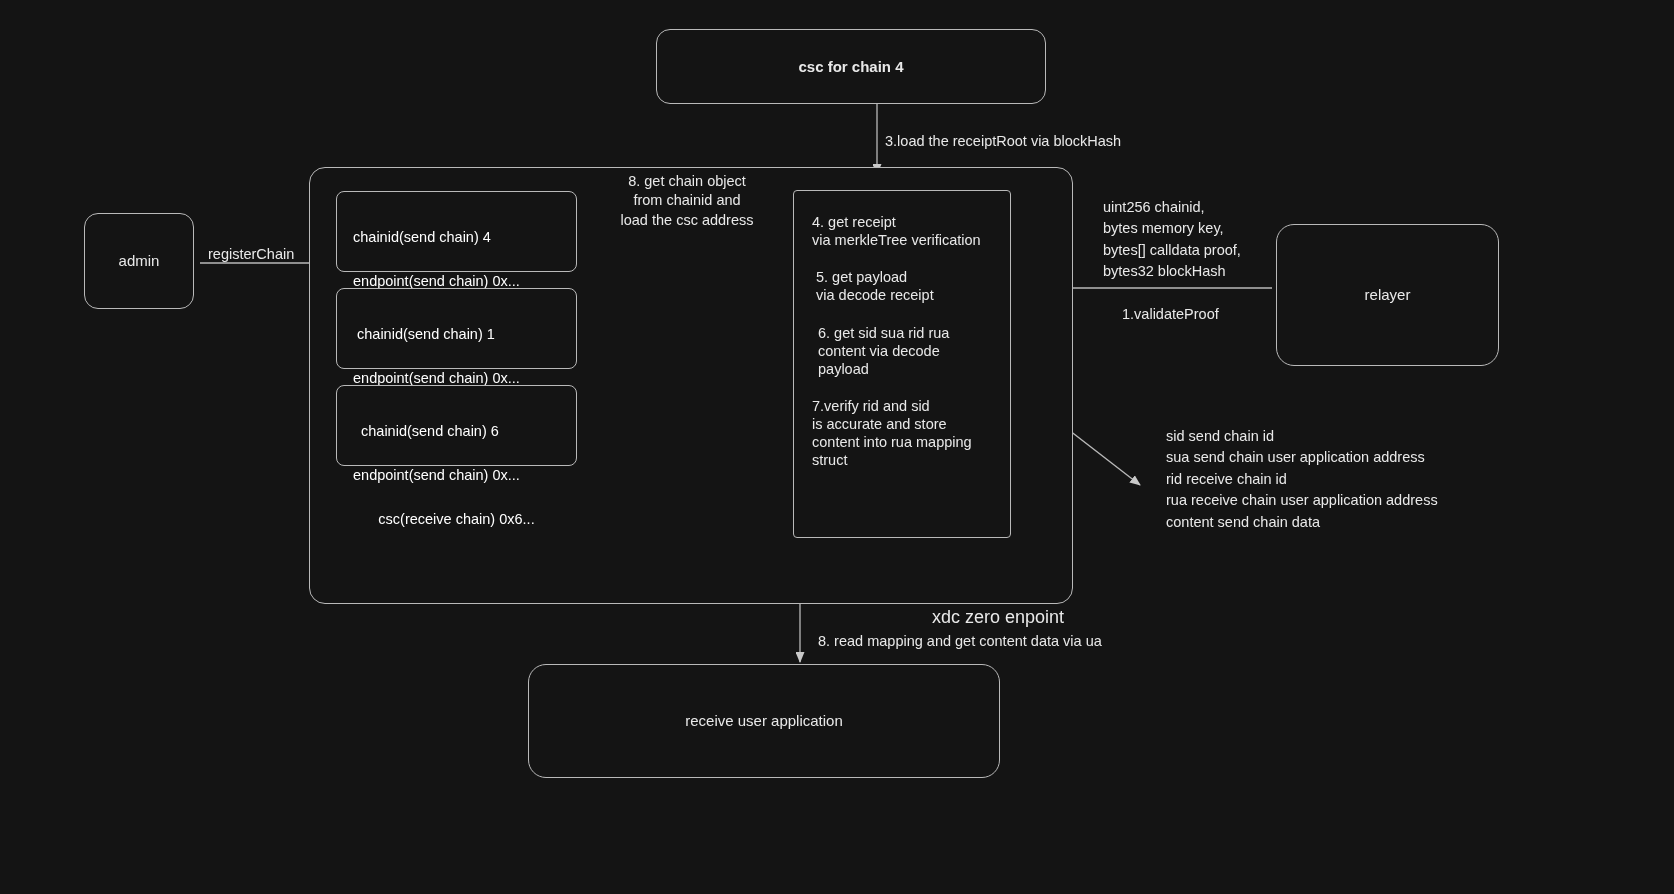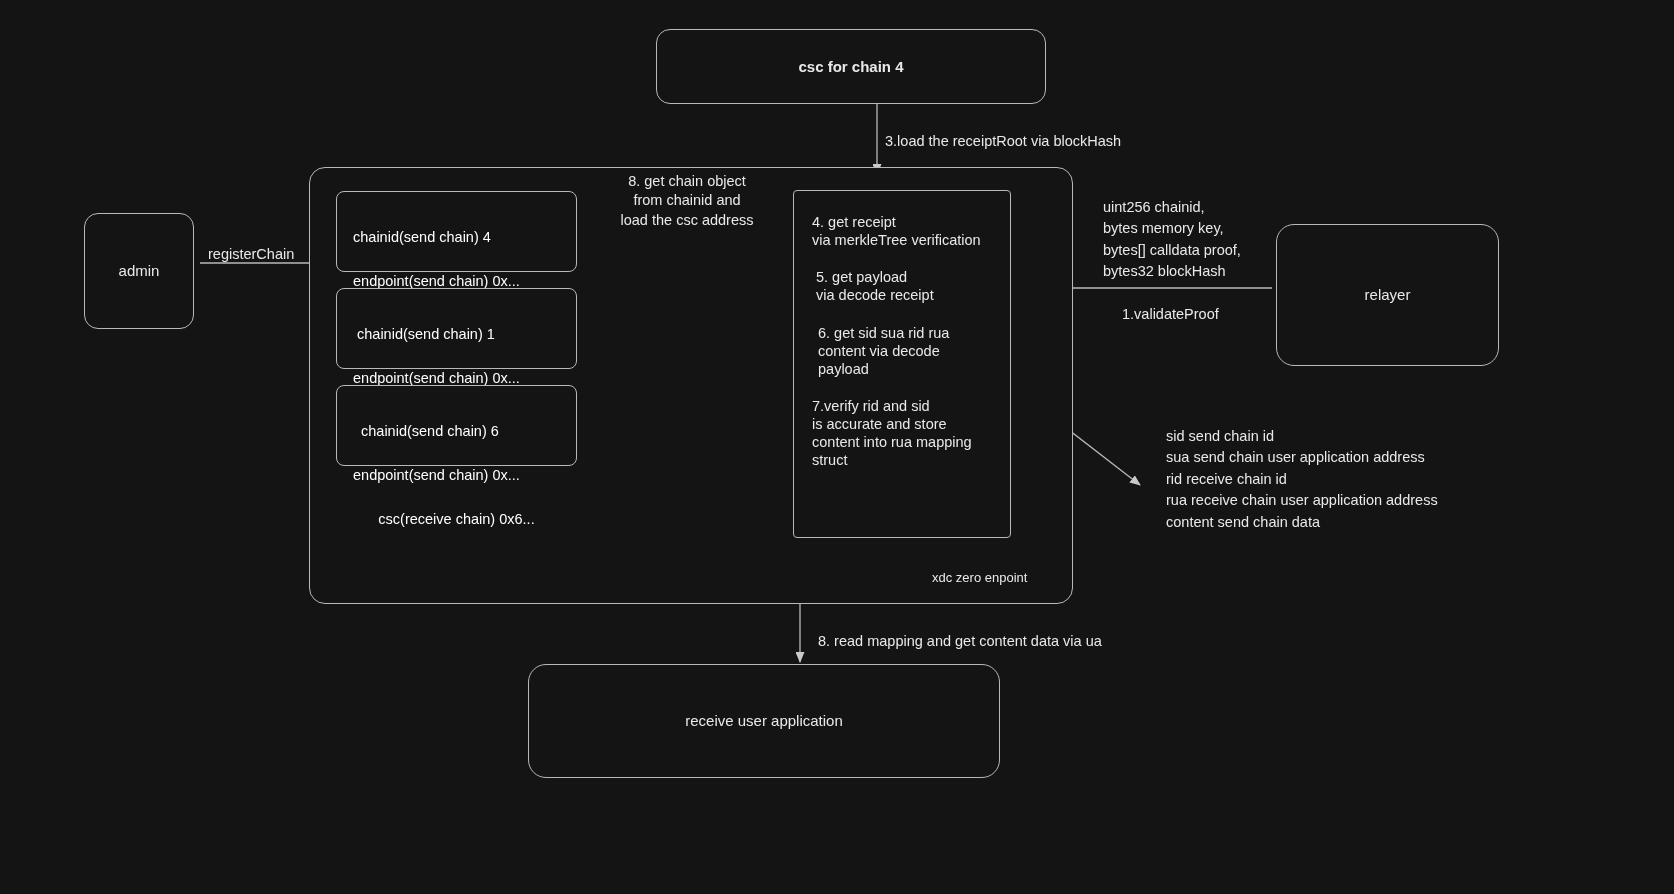--- a/index.html
+++ b/index.html
@@ -76,22 +76,23 @@
   .label {
     position: absolute;
     font-size: 14.5px;
     line-height: 1.33;
     color: #e9e9e9;
     white-space: pre-line;
   }
   .label.center { text-align: center; }
   .caption {
     position: absolute;
-    font-size: 13px;
+    font-size: 18px;
     color: #e9e9e9;
+    margin-top: 37px;
   }
   .legend {
     position: absolute;
     font-size: 14.5px;
     line-height: 1.48;
     color: #e9e9e9;
     white-space: pre-line;
   }
 </style>
 </head>
@@ -116,21 +117,21 @@
 
     <line x1="1008" y1="383" x2="1140" y2="485" stroke="#b9b9b9" stroke-width="1.3" marker-end="url(#arrowhead)"></line>
 
     <line x1="800" y1="600" x2="800" y2="662" stroke="#b9b9b9" stroke-width="1.3" marker-end="url(#arrowhead)"></line>
   </svg>
 
   <div class="node" style="left:656px; top:29px; width:390px; height:75px;font-weight:bold;">
     <span>csc for chain 4</span>
   </div>
 
-  <div class="node" style="left:84px; top:213px; width:110px; height:116px;">
+  <div class="node" style="left:84px; top:213px; width:110px; height:96px;">
     <span>admin</span>
   </div>
 
   <div class="node" style="left:1276px; top:224px; width:223px; height:142px; border-radius:18px;">
     <span>relayer</span>
   </div>
 
   <div class="node container" style="left:309px; top:167px; width:764px; height:437px;"></div>
 
   <div class="caption" style="left:932px; top:570px;">xdc zero enpoint</div>

